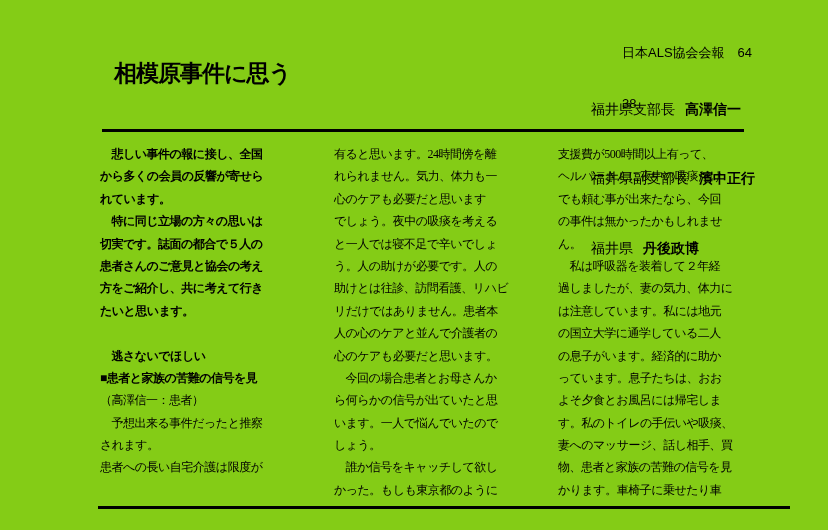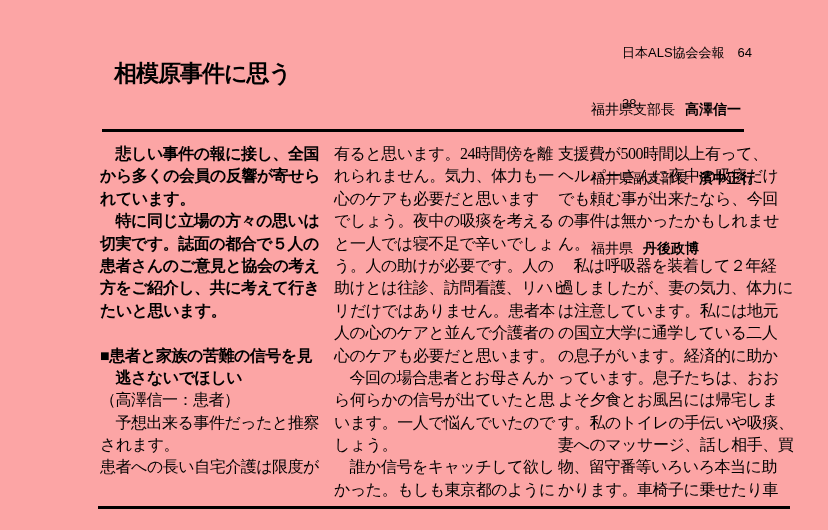--- a/index.html
+++ b/index.html
@@ -4,21 +4,21 @@
 <style>
   html, body {
     margin: 0;
     padding: 0;
     background: #ffffff;
   }
   .page {
     position: relative;
     width: 828px;
     height: 530px;
-    background: #fca5a5;
+    background: #84cc16;
     color: #000000;
     overflow: hidden;
   }
   
   .masthead {
     position: absolute;
     left: 622px;
     top: 10px;
     font-family: "Liberation Sans", sans-serif;
     font-size: 13px;
@@ -62,21 +62,21 @@
   .rule-bottom{ left:  98px; top: 506px; width: 692px; }
   
   .col {
     position: absolute;
     top: 143px;
     width: 222px;
   }
   .line {
     height: 22.4px;
     line-height: 22.4px;
-    font-size: 16px;
+    font-size: 12px;
     white-space: pre;
     color: #000000;
   }
   .line.gothic, .line.heading {
     font-family: "Liberation Sans", sans-serif;
     font-weight: 600;
     letter-spacing: -0.5px;
   }
   .line.mincho {
     font-family: "Liberation Serif", serif;
@@ -108,22 +108,22 @@
   <div class="col" style="left:100px">
       <div class="line gothic">　悲しい事件の報に接し、全国</div>
       <div class="line gothic">から多くの会員の反響が寄せら</div>
       <div class="line gothic">れています。</div>
       <div class="line gothic">　特に同じ立場の方々の思いは</div>
       <div class="line gothic">切実です。誌面の都合で５人の</div>
       <div class="line gothic">患者さんのご意見と協会の考え</div>
       <div class="line gothic">方をご紹介し、共に考えて行き</div>
       <div class="line gothic">たいと思います。</div>
       <div class="line blank"></div>
+      <div class="line heading">　逃さないでほしい</div>
       <div class="line heading">■患者と家族の苦難の信号を見</div>
-      <div class="line heading">　逃さないでほしい</div>
       <div class="line mincho">（高澤信一：患者）</div>
       <div class="line mincho">　予想出来る事件だったと推察</div>
       <div class="line mincho">されます。</div>
       <div class="line mincho">患者への長い自宅介護は限度が</div>
     </div>
   <div class="col" style="left:334px">
       <div class="line mincho">有ると思います。24時間傍を離</div>
       <div class="line mincho">れられません。気力、体力も一</div>
       <div class="line mincho">心のケアも必要だと思います</div>
       <div class="line mincho">でしょう。夜中の吸痰を考える</div>
@@ -148,19 +148,19 @@
       <div class="line mincho">ん。</div>
       <div class="line mincho">　私は呼吸器を装着して２年経</div>
       <div class="line mincho">過しましたが、妻の気力、体力に</div>
       <div class="line mincho">は注意しています。私には地元</div>
       <div class="line mincho">の国立大学に通学している二人</div>
       <div class="line mincho">の息子がいます。経済的に助か</div>
       <div class="line mincho">っています。息子たちは、おお</div>
       <div class="line mincho">よそ夕食とお風呂には帰宅しま</div>
       <div class="line mincho">す。私のトイレの手伝いや吸痰、</div>
       <div class="line mincho">妻へのマッサージ、話し相手、買</div>
-      <div class="line mincho">物、留守番等いろいろ本当に助</div>
+      <div class="line mincho">物、患者と家族の苦難の信号を見</div>
       <div class="line mincho">かります。車椅子に乗せたり車</div>
     </div>
 
   <div class="rule rule-bottom"></div>
 
 </div>
 
 </body></html>

